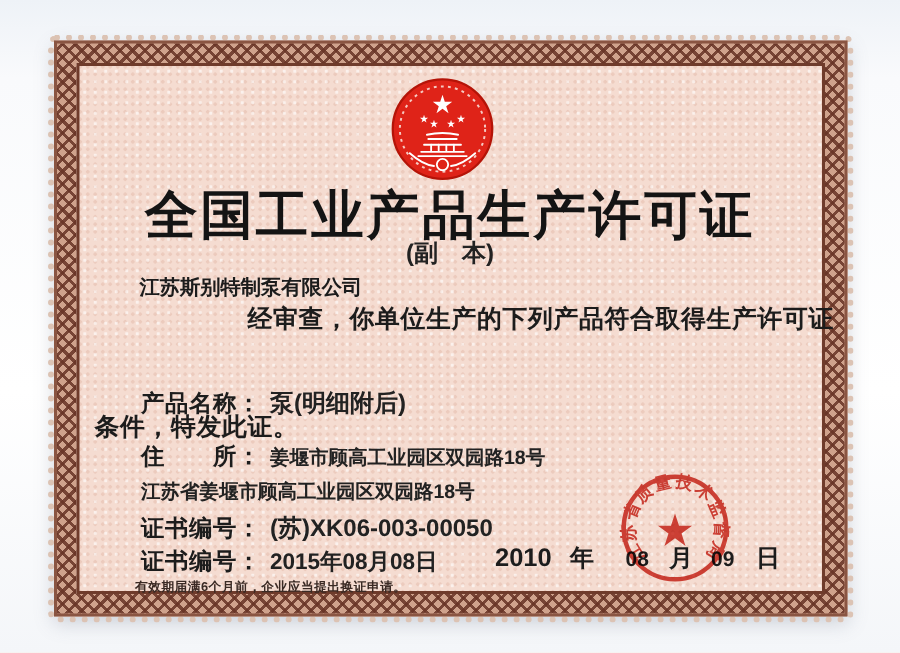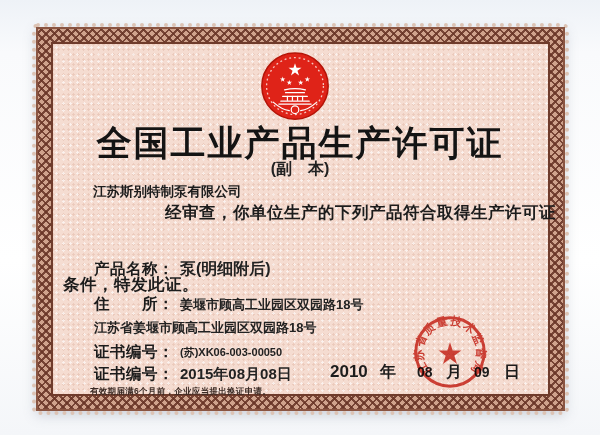--- a/index.html
+++ b/index.html
@@ -48,21 +48,21 @@
   }
   .company{left:93px;top:183px;font-size:13.5px;font-weight:bold;}
   .stmt1{left:63px;top:202px;padding-left:102px;font-size:16.5px;font-weight:bold;white-space:nowrap;letter-spacing:.5px;}
   .stmt2{left:63px;top:229px;font-size:16.5px;font-weight:bold;letter-spacing:.5px;margin-top:45px;}
   .frow{left:94px;display:flex;align-items:center;white-space:nowrap;}
   .flabel{font-size:15.5px;font-weight:bold;width:86px;letter-spacing:.5px;}
   .fval{font-weight:bold;color:#222;}
   .r0{top:259px}.r0 .fval{font-size:16px}
   .r1{top:294px}.r1 .fval{font-size:13px}
   .r2{top:319px}.r2 .fval{font-size:13px}
-  .r3{top:342px}.r3 .fval{font-size:11px}
+  .r3{top:342px}.r3 .fval{font-size:16px}
   .r4{top:364px}.r4 .fval{font-size:15px}
   .foot{left:90px;top:386px;font-size:8.5px;font-weight:bold;color:#3a2a24;letter-spacing:.3px;}
   .date span{position:absolute;top:0;font-weight:bold;}
   .date{left:0;top:362px;width:600px;height:22px;}
   .d-year{left:330px;font-size:17px;}
   .d-yu{left:380px;font-size:16px;}
   .d-month{left:417px;font-size:14px;top:2px !important;}
   .d-mu{left:446px;font-size:16px;}
   .d-day{left:474px;font-size:14px;top:2px !important;}
   .d-du{left:504px;font-size:16px;}

